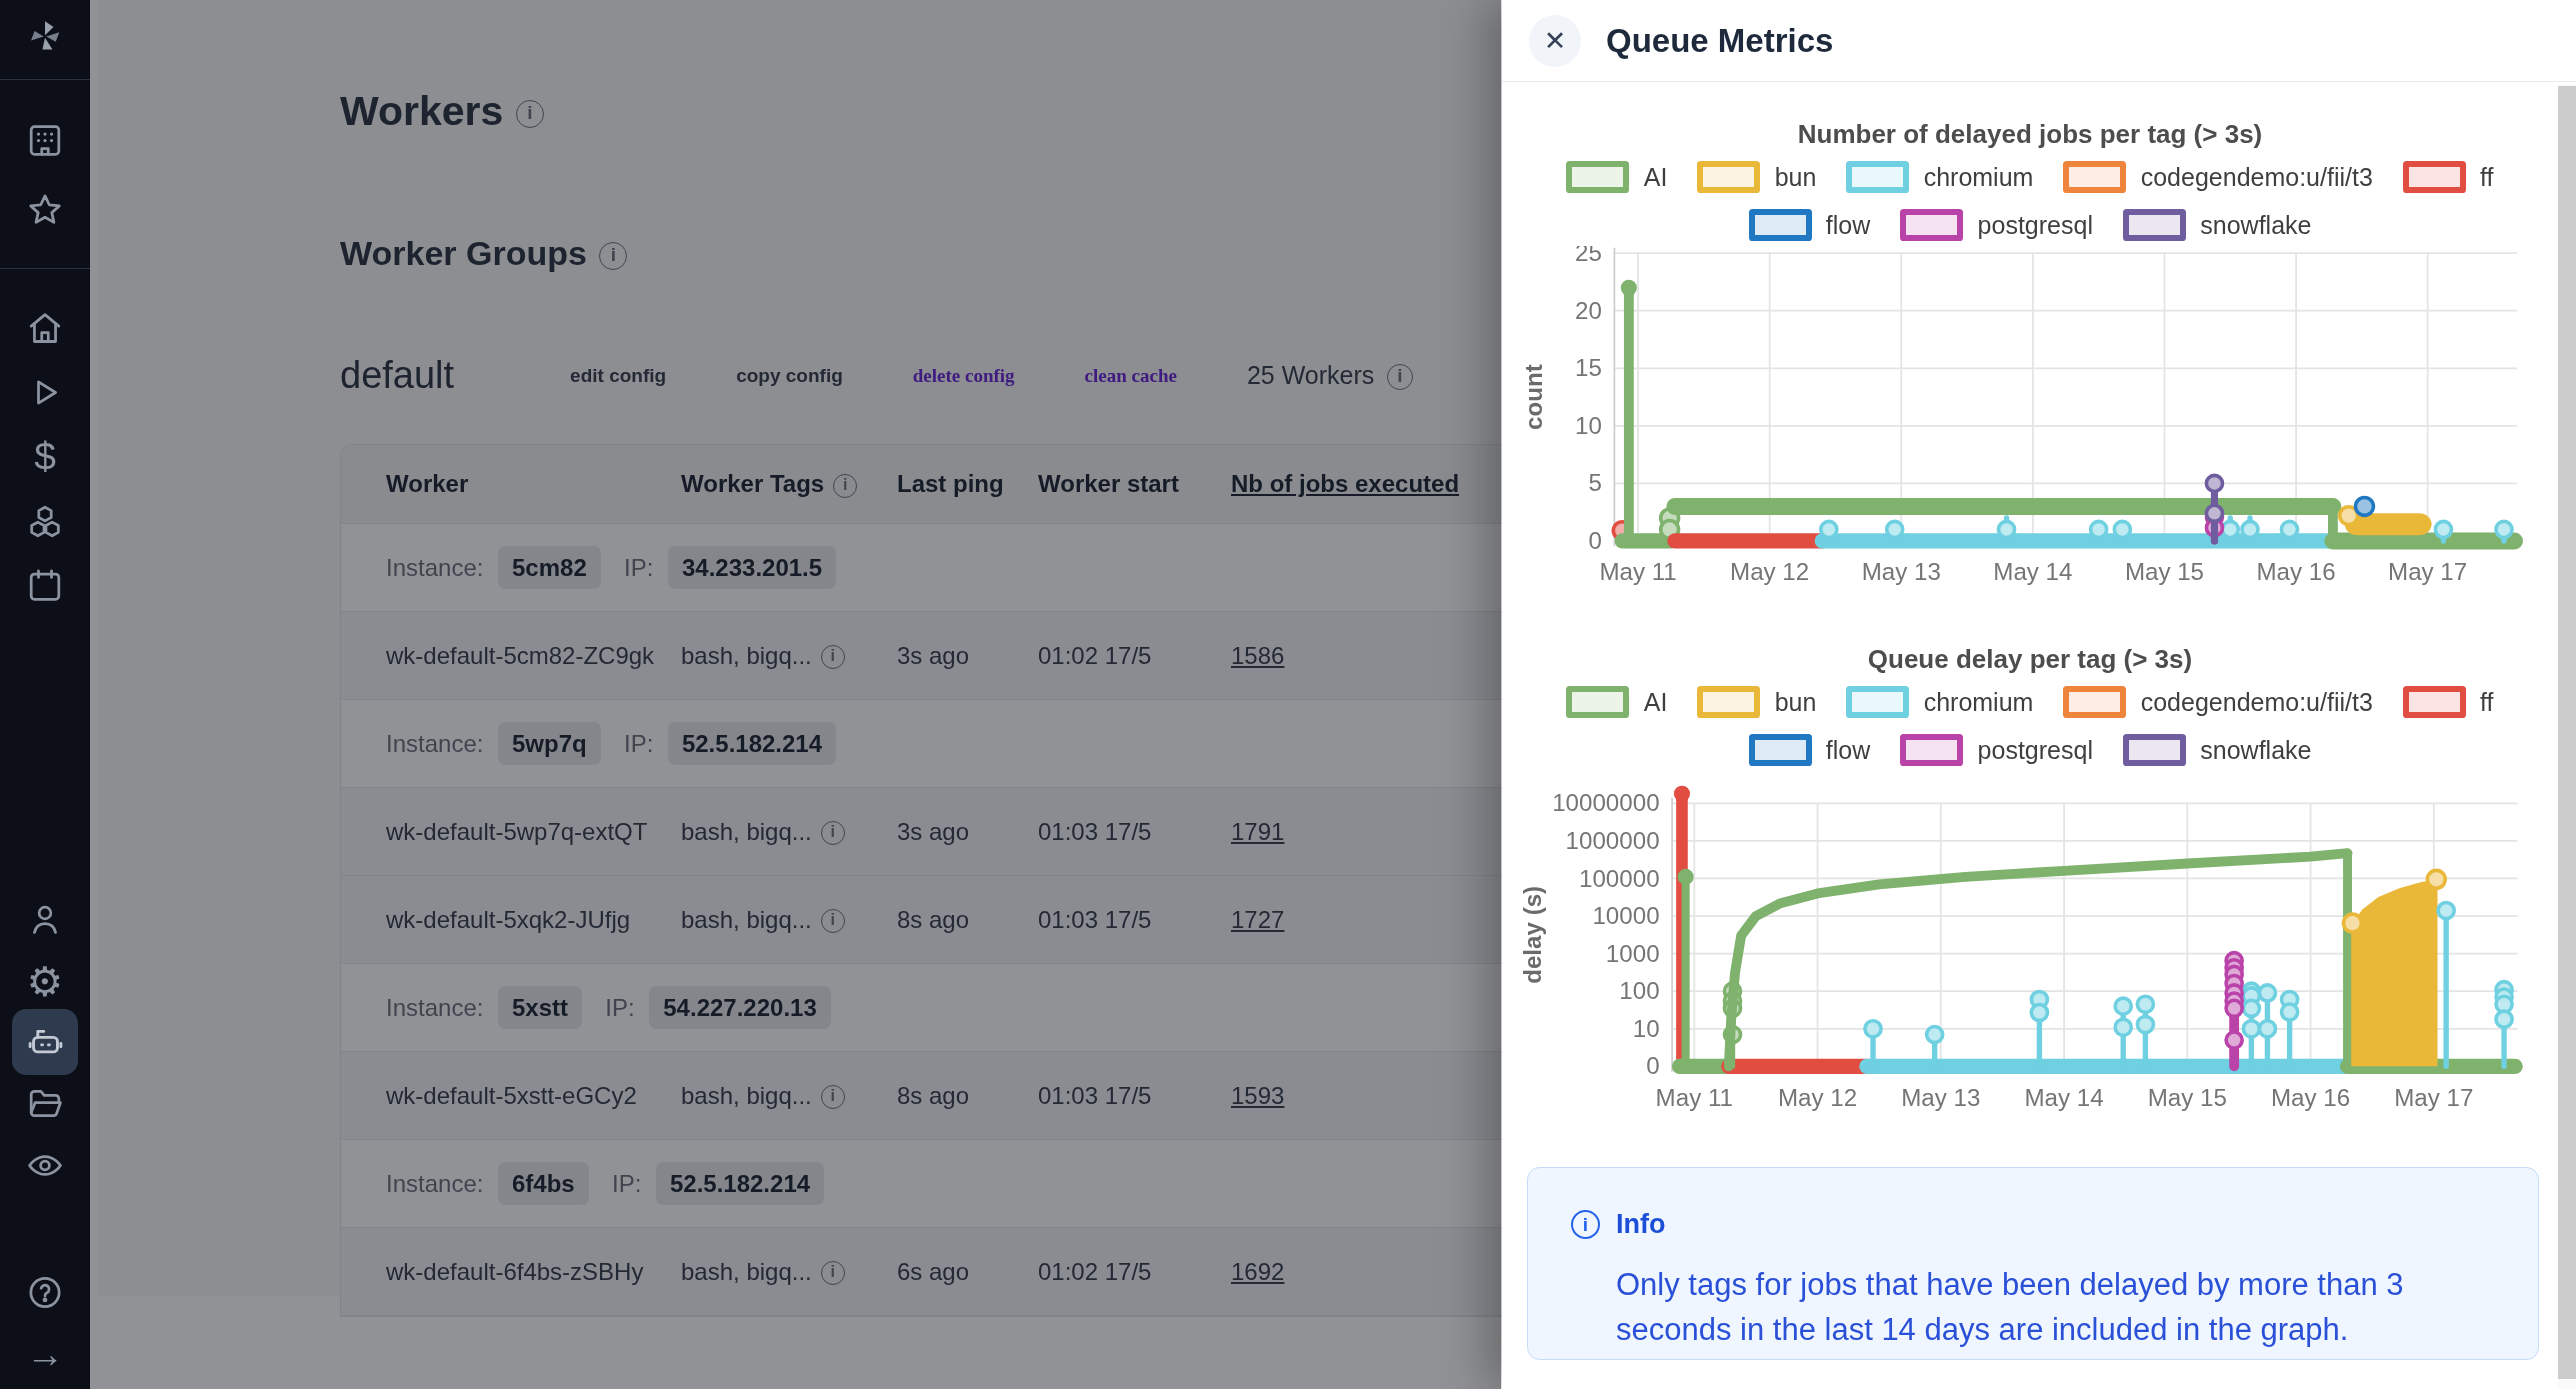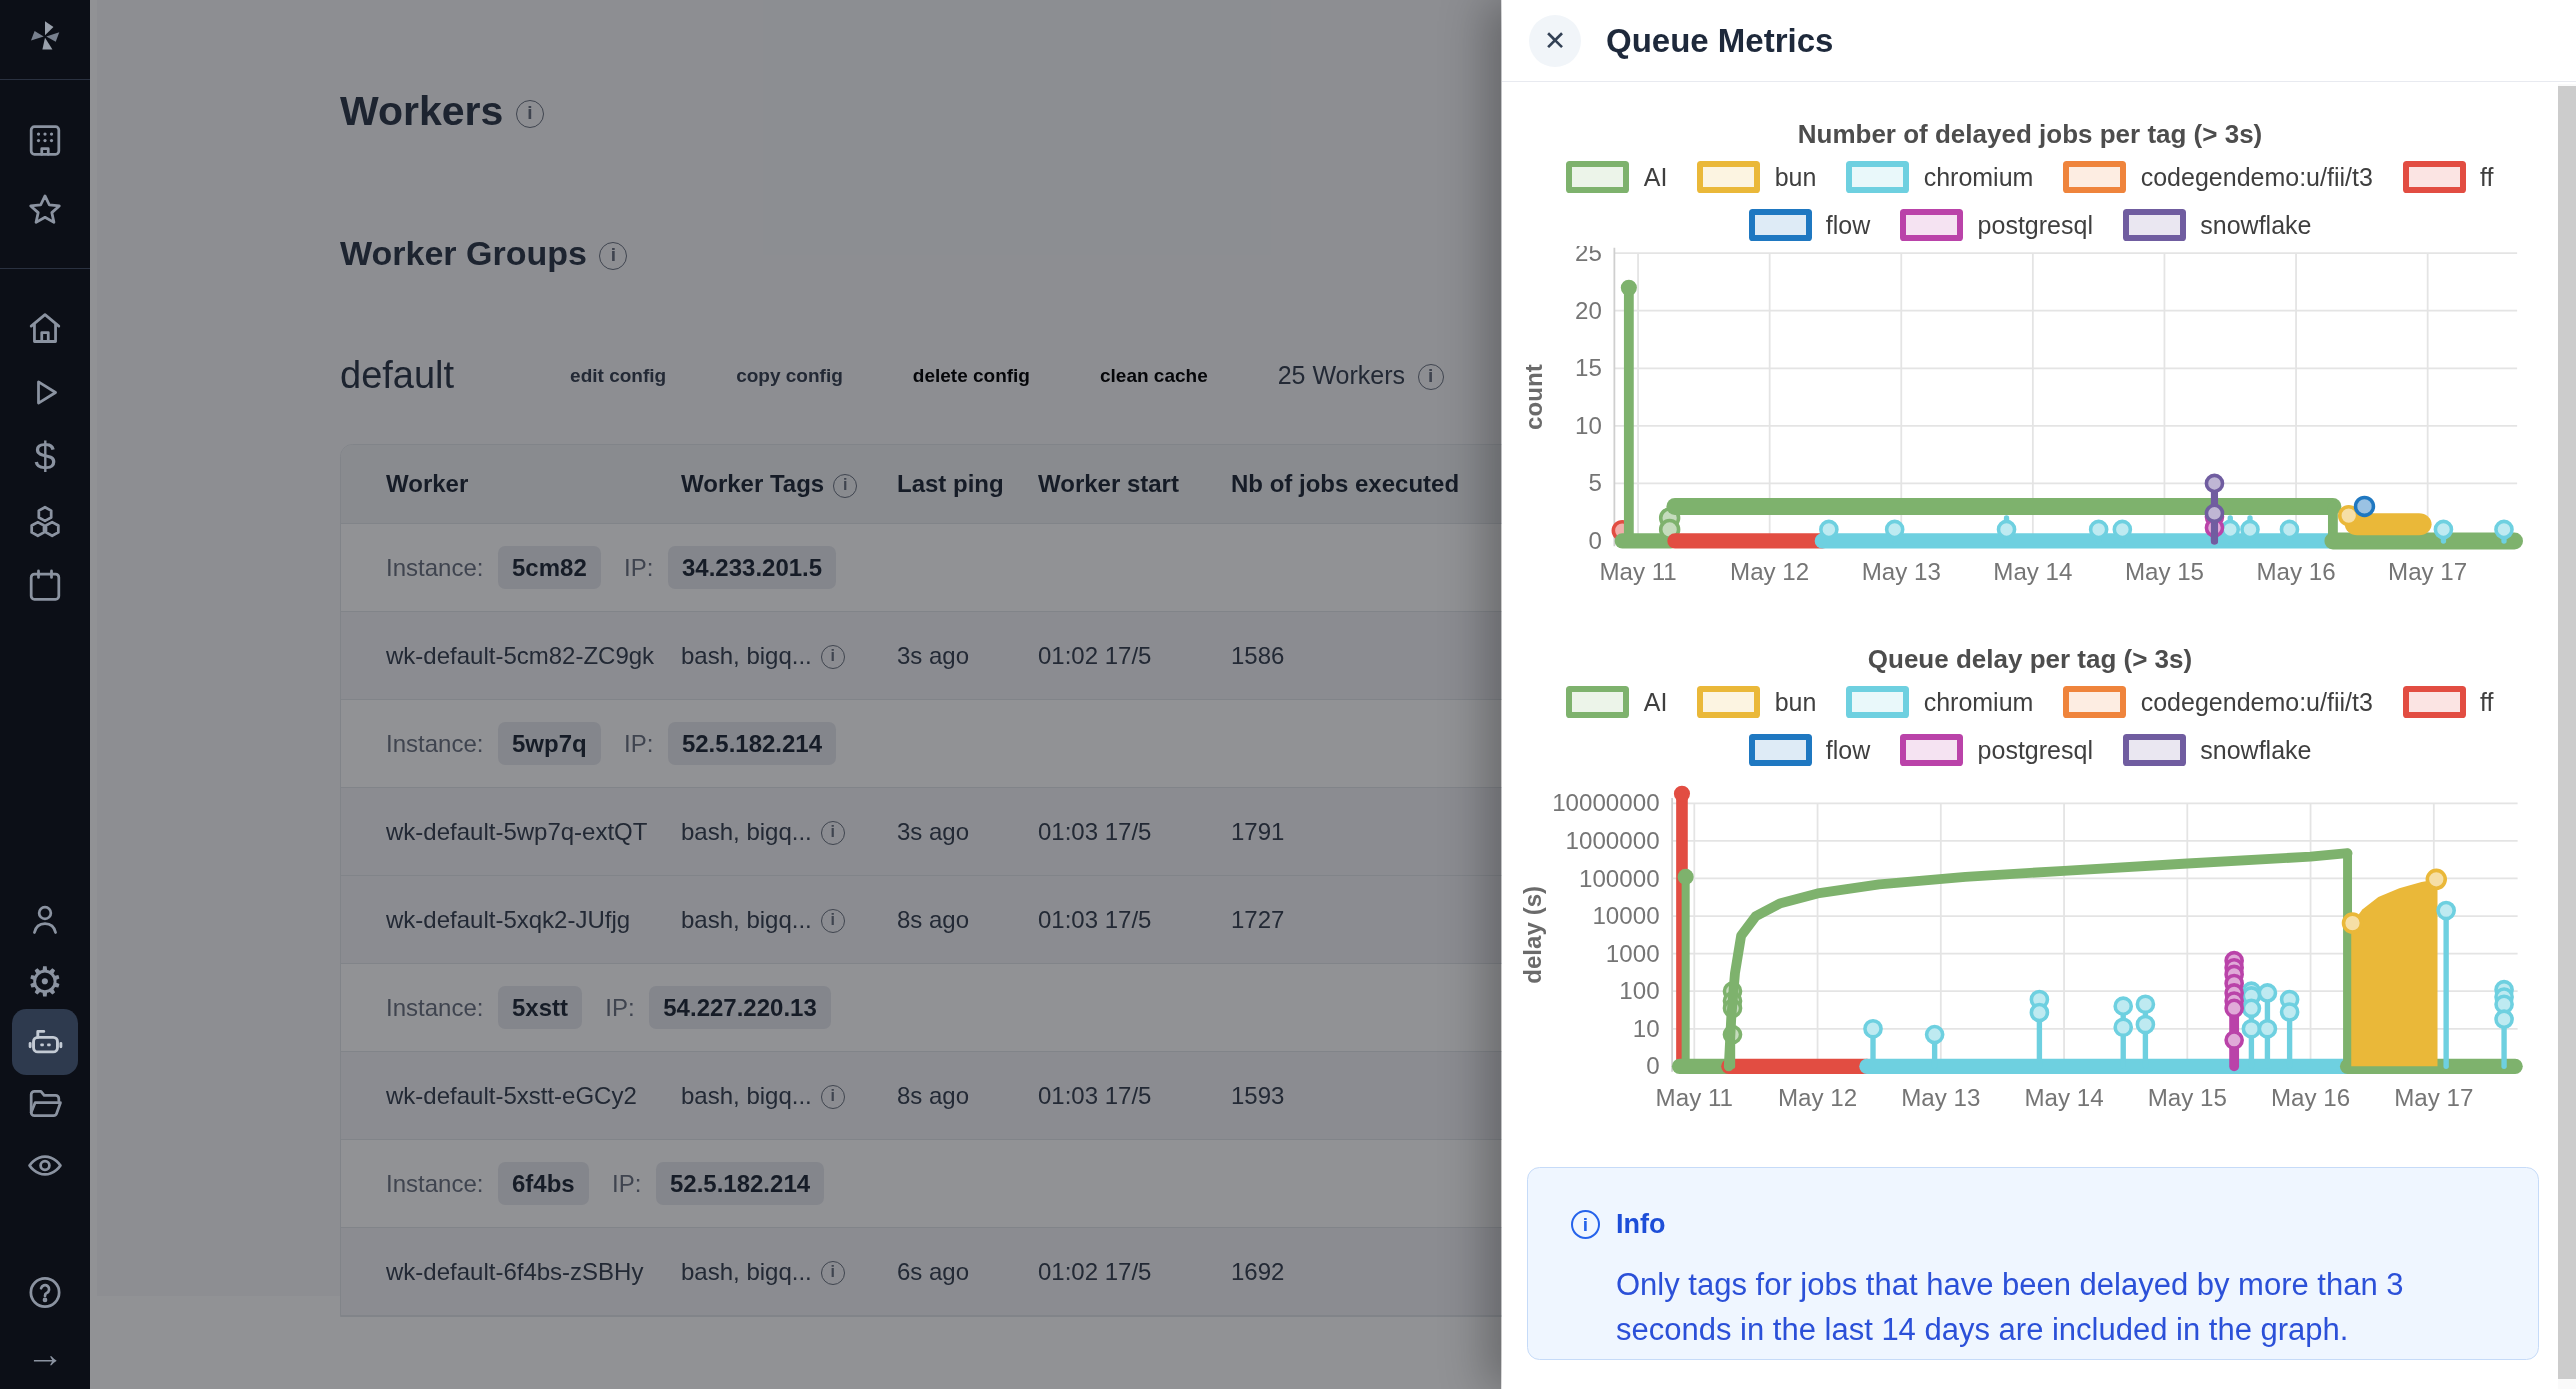--- a/index.html
+++ b/index.html
@@ -20,36 +20,36 @@
 
   
   .main{position:absolute;left:97px;top:0;width:2486px;height:1296px;background:#f7f8fa;z-index:1;}
   .page-title{position:absolute;left:243px;top:88px;font-size:41px;font-weight:bold;color:#2d3748;}
   .section-title{position:absolute;left:243px;top:234px;font-size:34px;font-weight:bold;color:#2d3748;}
   .i-ico{display:inline-block;width:28px;height:28px;border:1.8px solid #6b7280;border-radius:50%;
     color:#6b7280;font-size:19px;line-height:24px;text-align:center;font-weight:bold;vertical-align:middle;margin-left:12.5px;}
   .group-row{position:absolute;left:243px;top:354px;width:1252px;display:flex;align-items:center;}
   .group-name{font-size:38px;font-weight:normal;color:#2d3748;margin-right:116px;}
   .txt-btn{font-size:19px;font-weight:bold;color:#374151;margin-right:70px;cursor:pointer;white-space:nowrap;}
-  .txt-btn.red{color:#000000;}
+  .txt-btn.red{color:#6d28d9;font-family:Liberation Serif, serif;}
   .workers-count{font-size:25px;color:#374151;white-space:nowrap;}
 
   .wtable{position:absolute;left:243px;top:444px;width:1342px;border:0.9px solid #e2e5e9;border-radius:12.5px 12.5px 0 0;
     overflow:hidden;background:#fff;}
   .trow{display:flex;align-items:center;border-bottom:0.9px solid #e2e5e9;}
   .thead{height:79px;background:#f0f2f4;}
   .thead .cell{font-weight:bold;color:#1f2937;}
   .r-instance{height:88px;background:#ffffff;}
   .r-worker{height:88px;background:#f4f5f7;}
   .cell{font-size:24px;color:#374151;}
   .c1{width:340px;padding-left:45px;}
   .c2{width:216px;}
   .c3{width:141px;}
   .c4{width:175px;}
-  .c5{width:259px;padding-left:18px;}
+  .c5{width:259px;padding-left:18px;text-decoration:underline;}
   .c6{width:179px;text-align:right;padding-right:7.2px;}
   .badge{display:inline-block;background:#e8eaee;border-radius:7.2px;padding:7.2px 14.3px;
     font-weight:bold;color:#1f2937;font-size:24px;}
   .ilabel{color:#6b7280;font-size:24px;margin-right:14.3px;}
   .tag-i{display:inline-block;width:24px;height:24px;border:1.8px solid #6b7280;border-radius:50%;color:#6b7280;
     font-size:16px;line-height:20.6px;text-align:center;font-weight:bold;margin-left:9px;vertical-align:middle;}
 
   .backdrop{position:absolute;left:90px;top:0;width:1411px;height:1390px;background:rgba(10,13,20,0.45);z-index:5;}
 
   

